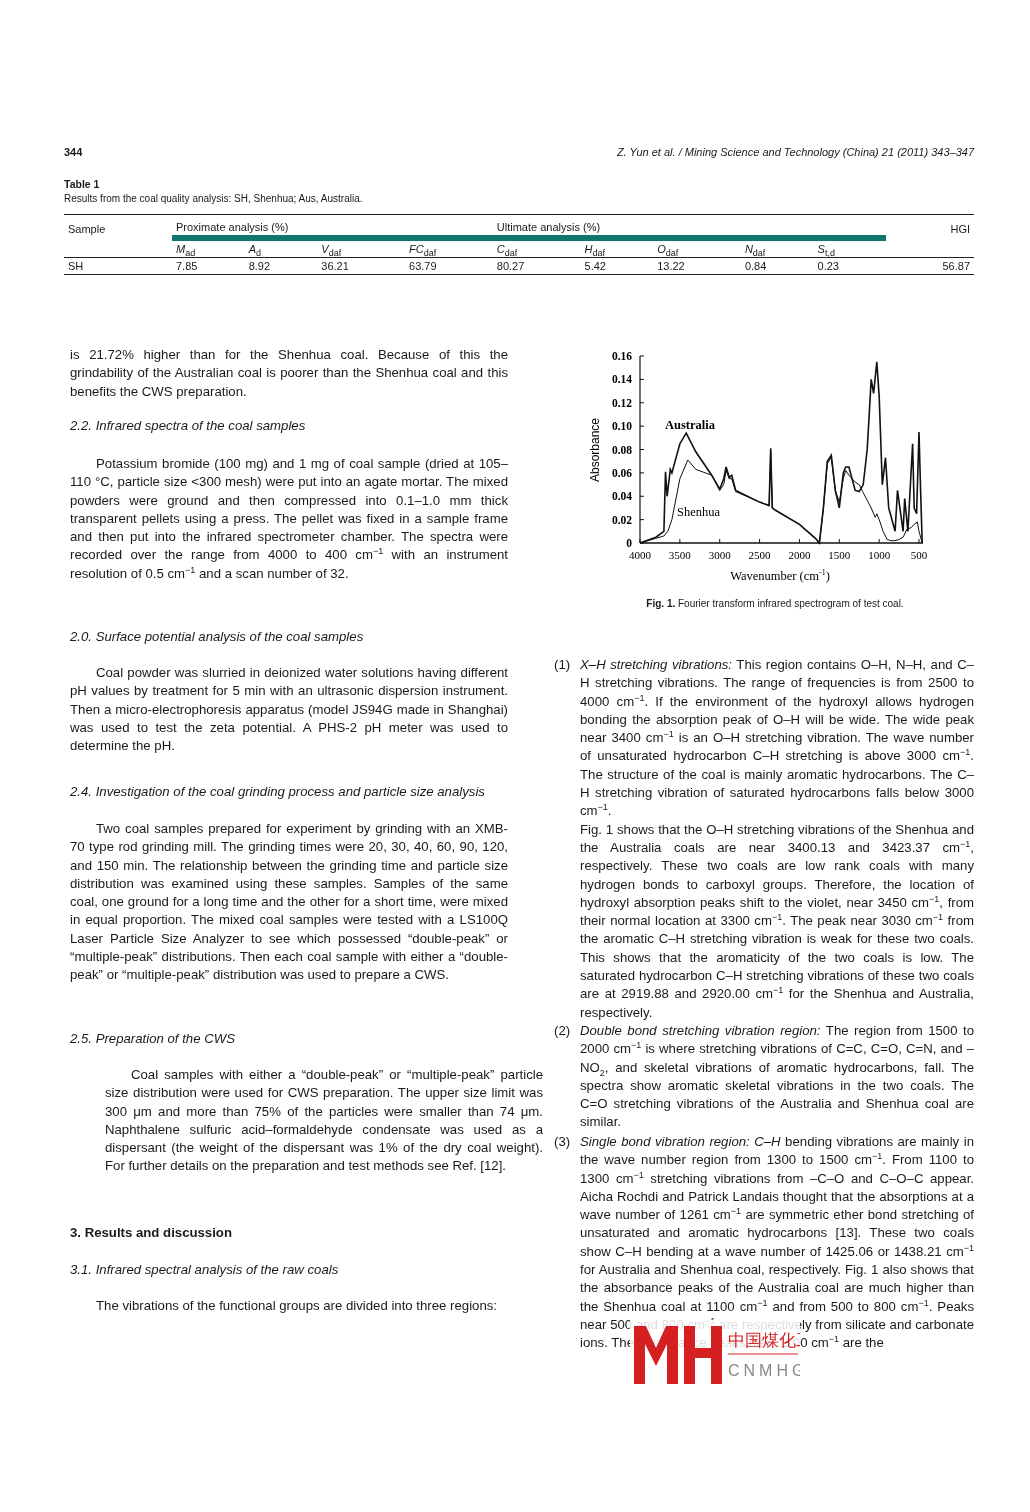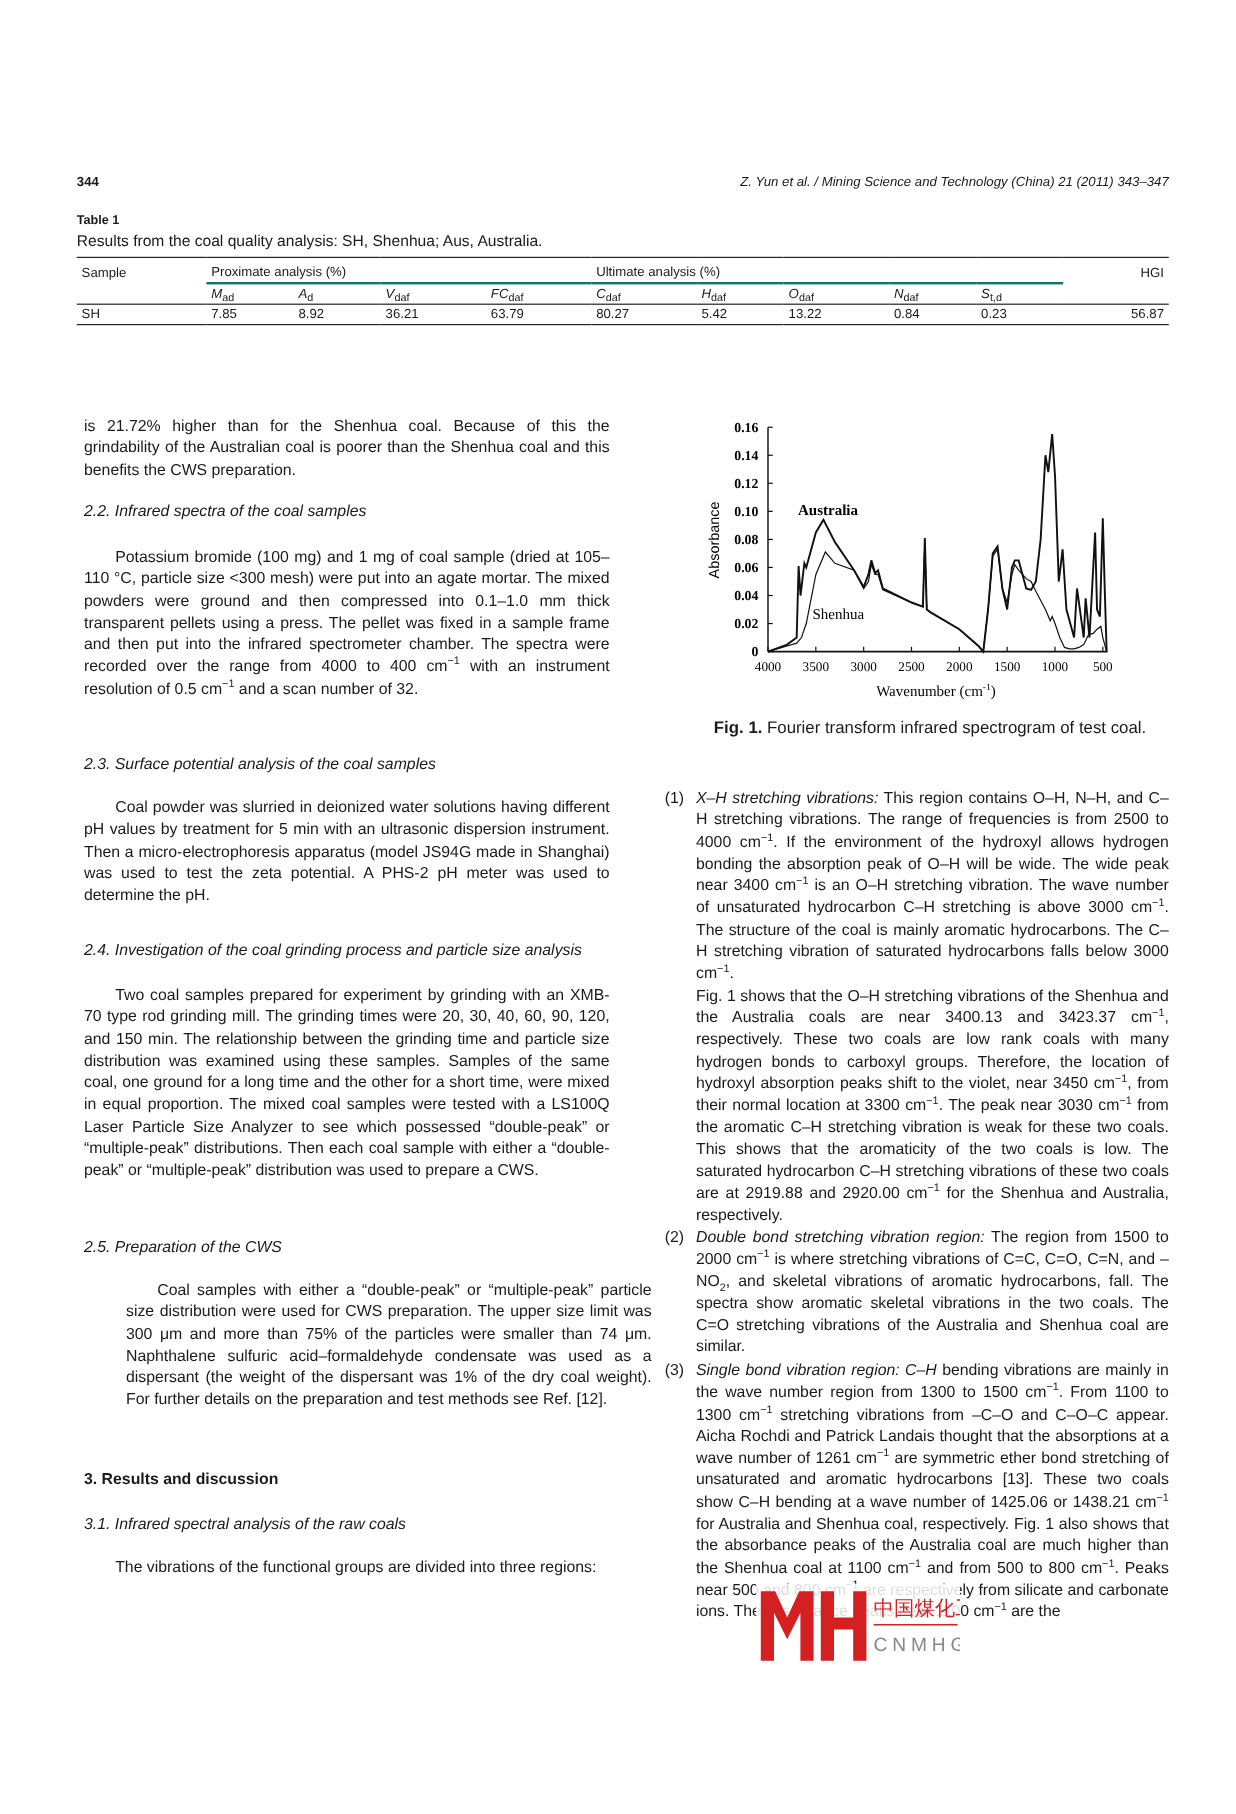--- a/index.html
+++ b/index.html
@@ -3,40 +3,40 @@
 <meta charset="utf-8">
 <style>
   html, body { margin:0; padding:0; background:#ffffff; }
   body { width:1030px; height:1512px; position:relative; overflow:hidden;
          font-family:"Liberation Sans", sans-serif; color:#1a1a1a; }
   .abs { position:absolute; }
   .running-head { top:146px; left:64px; width:910px; font-size:11px; }
   .running-head .pg { position:absolute; left:0; top:0; font-weight:bold; }
   .running-head .jr { position:absolute; left:0; width:910px; text-align:right; font-style:italic; }
   .tbl-title { top:178px; left:64px; font-size:10.5px; font-weight:bold; }
-  .tbl-caption { top:193px; left:64px; font-size:13px; }
+  .tbl-caption { top:193px; left:64px; font-size:10px; }
   table.coal { position:absolute; top:214px; left:64px; width:910px; border-collapse:collapse; font-size:11px; }
   table.coal td, table.coal th { padding:2px 4px; text-align:left; font-weight:normal; }
   table.coal thead tr.r1 th { padding-top:6px; }
   table.coal .toprule { border-top:1.5px solid #222; }
   table.coal .midrule { border-bottom:1px solid #222; }
   table.coal .bottomrule { border-bottom:1.5px solid #222; }
-  table.coal .span-rule { border-bottom:2px solid #0f766e; }
+  table.coal .span-rule { border-bottom:6px solid #0f766e; }
   .col { position:absolute; font-size:13.2px; line-height:18.3px; text-align:justify; }
   .col p { margin:0; }
   .col .indent { text-indent:26px; }
   .sec-it { font-style:italic; }
   .sec-bold { font-weight:bold; }
   .left-col { left:70px; width:438px; }
   .right-col { left:580px; width:394px; }
   .list-item { position:relative; }
   .list-item .lbl { position:absolute; left:-26px; top:0; }
   sup { font-size:9px; line-height:0; }
   sub { font-size:9px; line-height:0; }
-  .fig-caption { top:598px; left:570px; width:410px; text-align:center; font-size:14px; }
+  .fig-caption { top:598px; left:570px; width:410px; text-align:center; font-size:10px; }
   .fig-caption b { font-weight:bold; }
   .watermark { position:absolute; left:630px; top:1320px; width:160px; height:68px; }
 </style>
 </head>
 <body>
 
 <div class="abs running-head">
   <span class="pg">344</span>
   <span class="jr">Z. Yun et al. / Mining Science and Technology (China) 21 (2011) 343–347</span>
 </div>
@@ -85,21 +85,21 @@
 
 <div class="col left-col" style="top:346px;">
   <p>is 21.72% higher than for the Shenhua coal. Because of this the grindability of the Australian coal is poorer than the Shenhua coal and this benefits the CWS preparation.</p>
 </div>
 
 <div class="col left-col sec-it" style="top:417px;">2.2. Infrared spectra of the coal samples</div>
 <div class="col left-col" style="top:455px;">
   <p class="indent"><span>Potassium bromide (100 mg) and 1 mg of coal sample (dried at 105–110 °C, particle size &lt;300 mesh) were put into an agate mortar. The mixed powders were ground and then compressed into 0.1–1.0 mm thick transparent pellets using a press. The pellet was fixed in a sample frame and then put into the infrared spectrometer chamber. The spectra were recorded over the range from 4000 to 400 cm</span><sup>−1</sup><span> with an instrument resolution of 0.5 cm</span><sup>−1</sup><span> and a scan number of 32.</span></p>
 </div>
 
-<div class="col left-col sec-it" style="top:628px;">2.3. Surface potential analysis of the coal samples</div>
+<div class="col left-col sec-it" style="top:628px;">2.0. Surface potential analysis of the coal samples</div>
 <div class="col left-col" style="top:664px;">
   <p class="indent">Coal powder was slurried in deionized water solutions having different pH values by treatment for 5 min with an ultrasonic dispersion instrument. Then a micro-electrophoresis apparatus (model JS94G made in Shanghai) was used to test the zeta potential. A PHS-2 pH meter was used to determine the pH.</p>
 </div>
 
 <div class="col left-col sec-it" style="top:783px;">2.4. Investigation of the coal grinding process and particle size analysis</div>
 <div class="col left-col" style="top:820px;">
   <p class="indent">Two coal samples prepared for experiment by grinding with an XMB-70 type rod grinding mill. The grinding times were 20, 30, 40, 60, 90, 120, and 150 min. The relationship between the grinding time and particle size distribution was examined using these samples. Samples of the same coal, one ground for a long time and the other for a short time, were mixed in equal proportion. The mixed coal samples were tested with a LS100Q Laser Particle Size Analyzer to see which possessed “double-peak” or “multiple-peak” distributions. Then each coal sample with either a “double-peak” or “multiple-peak” distribution was used to prepare a CWS.</p>
 </div>
 
 <div class="col left-col sec-it" style="top:1030px;">2.5. Preparation of the CWS</div>

